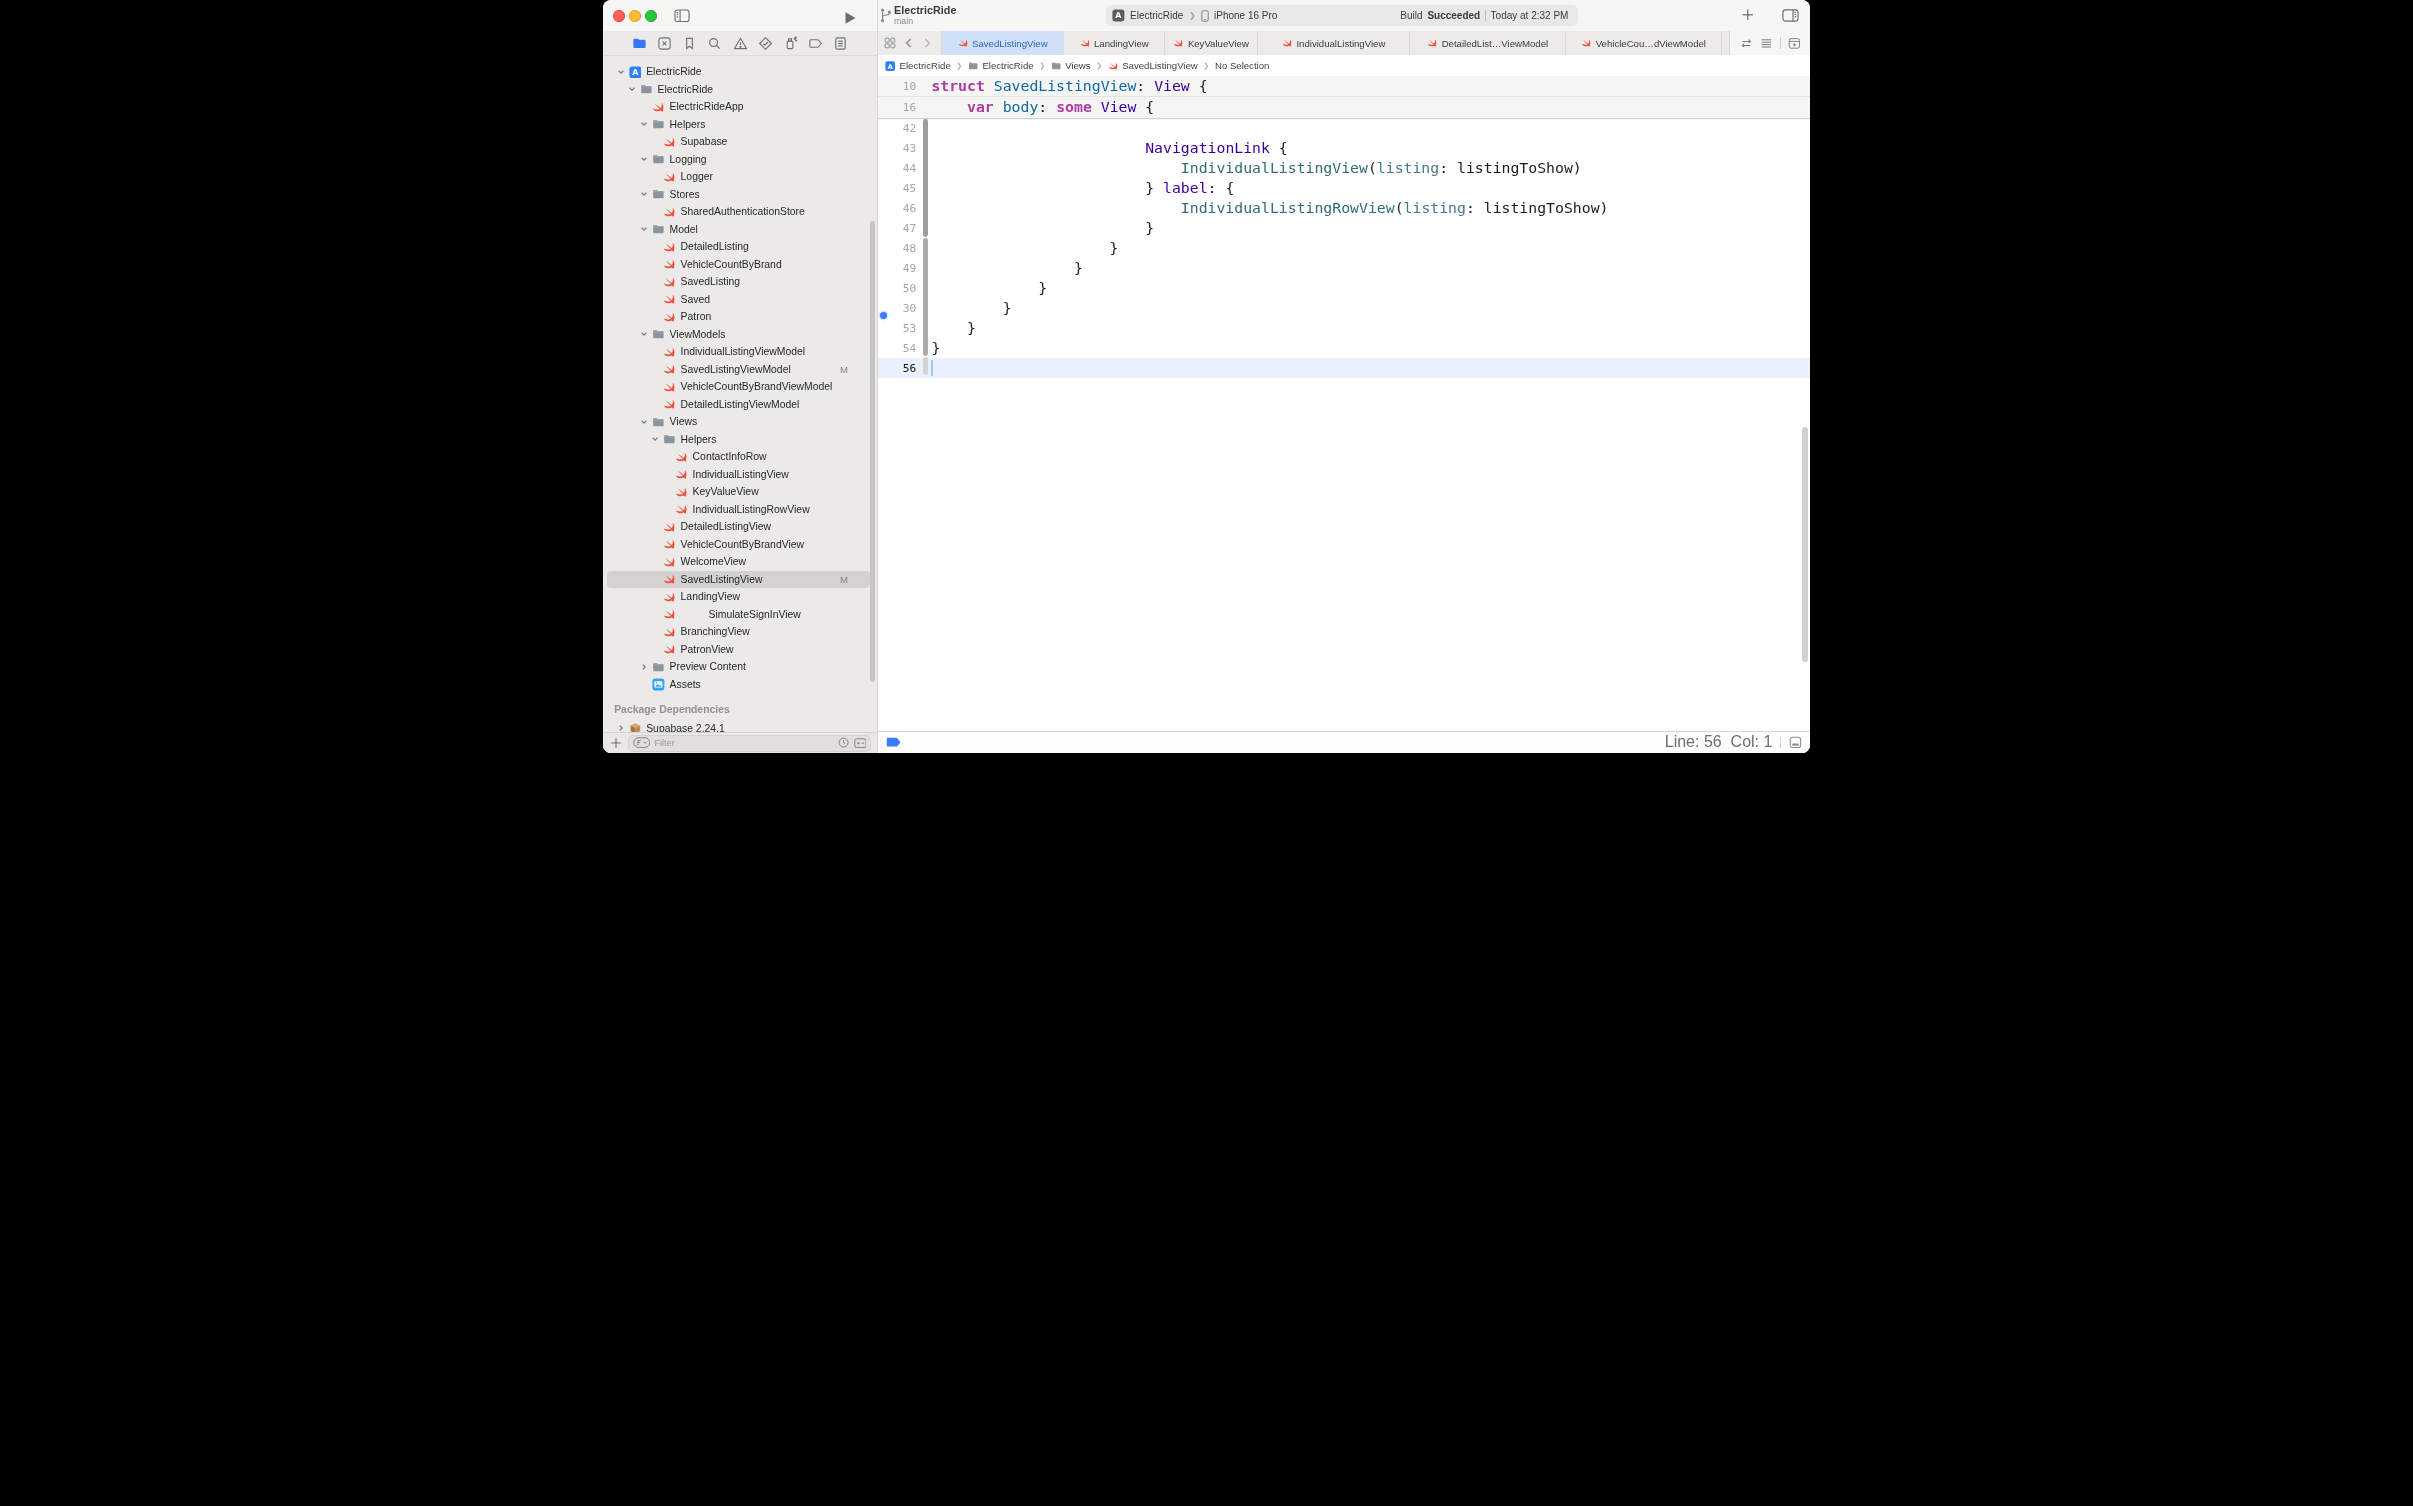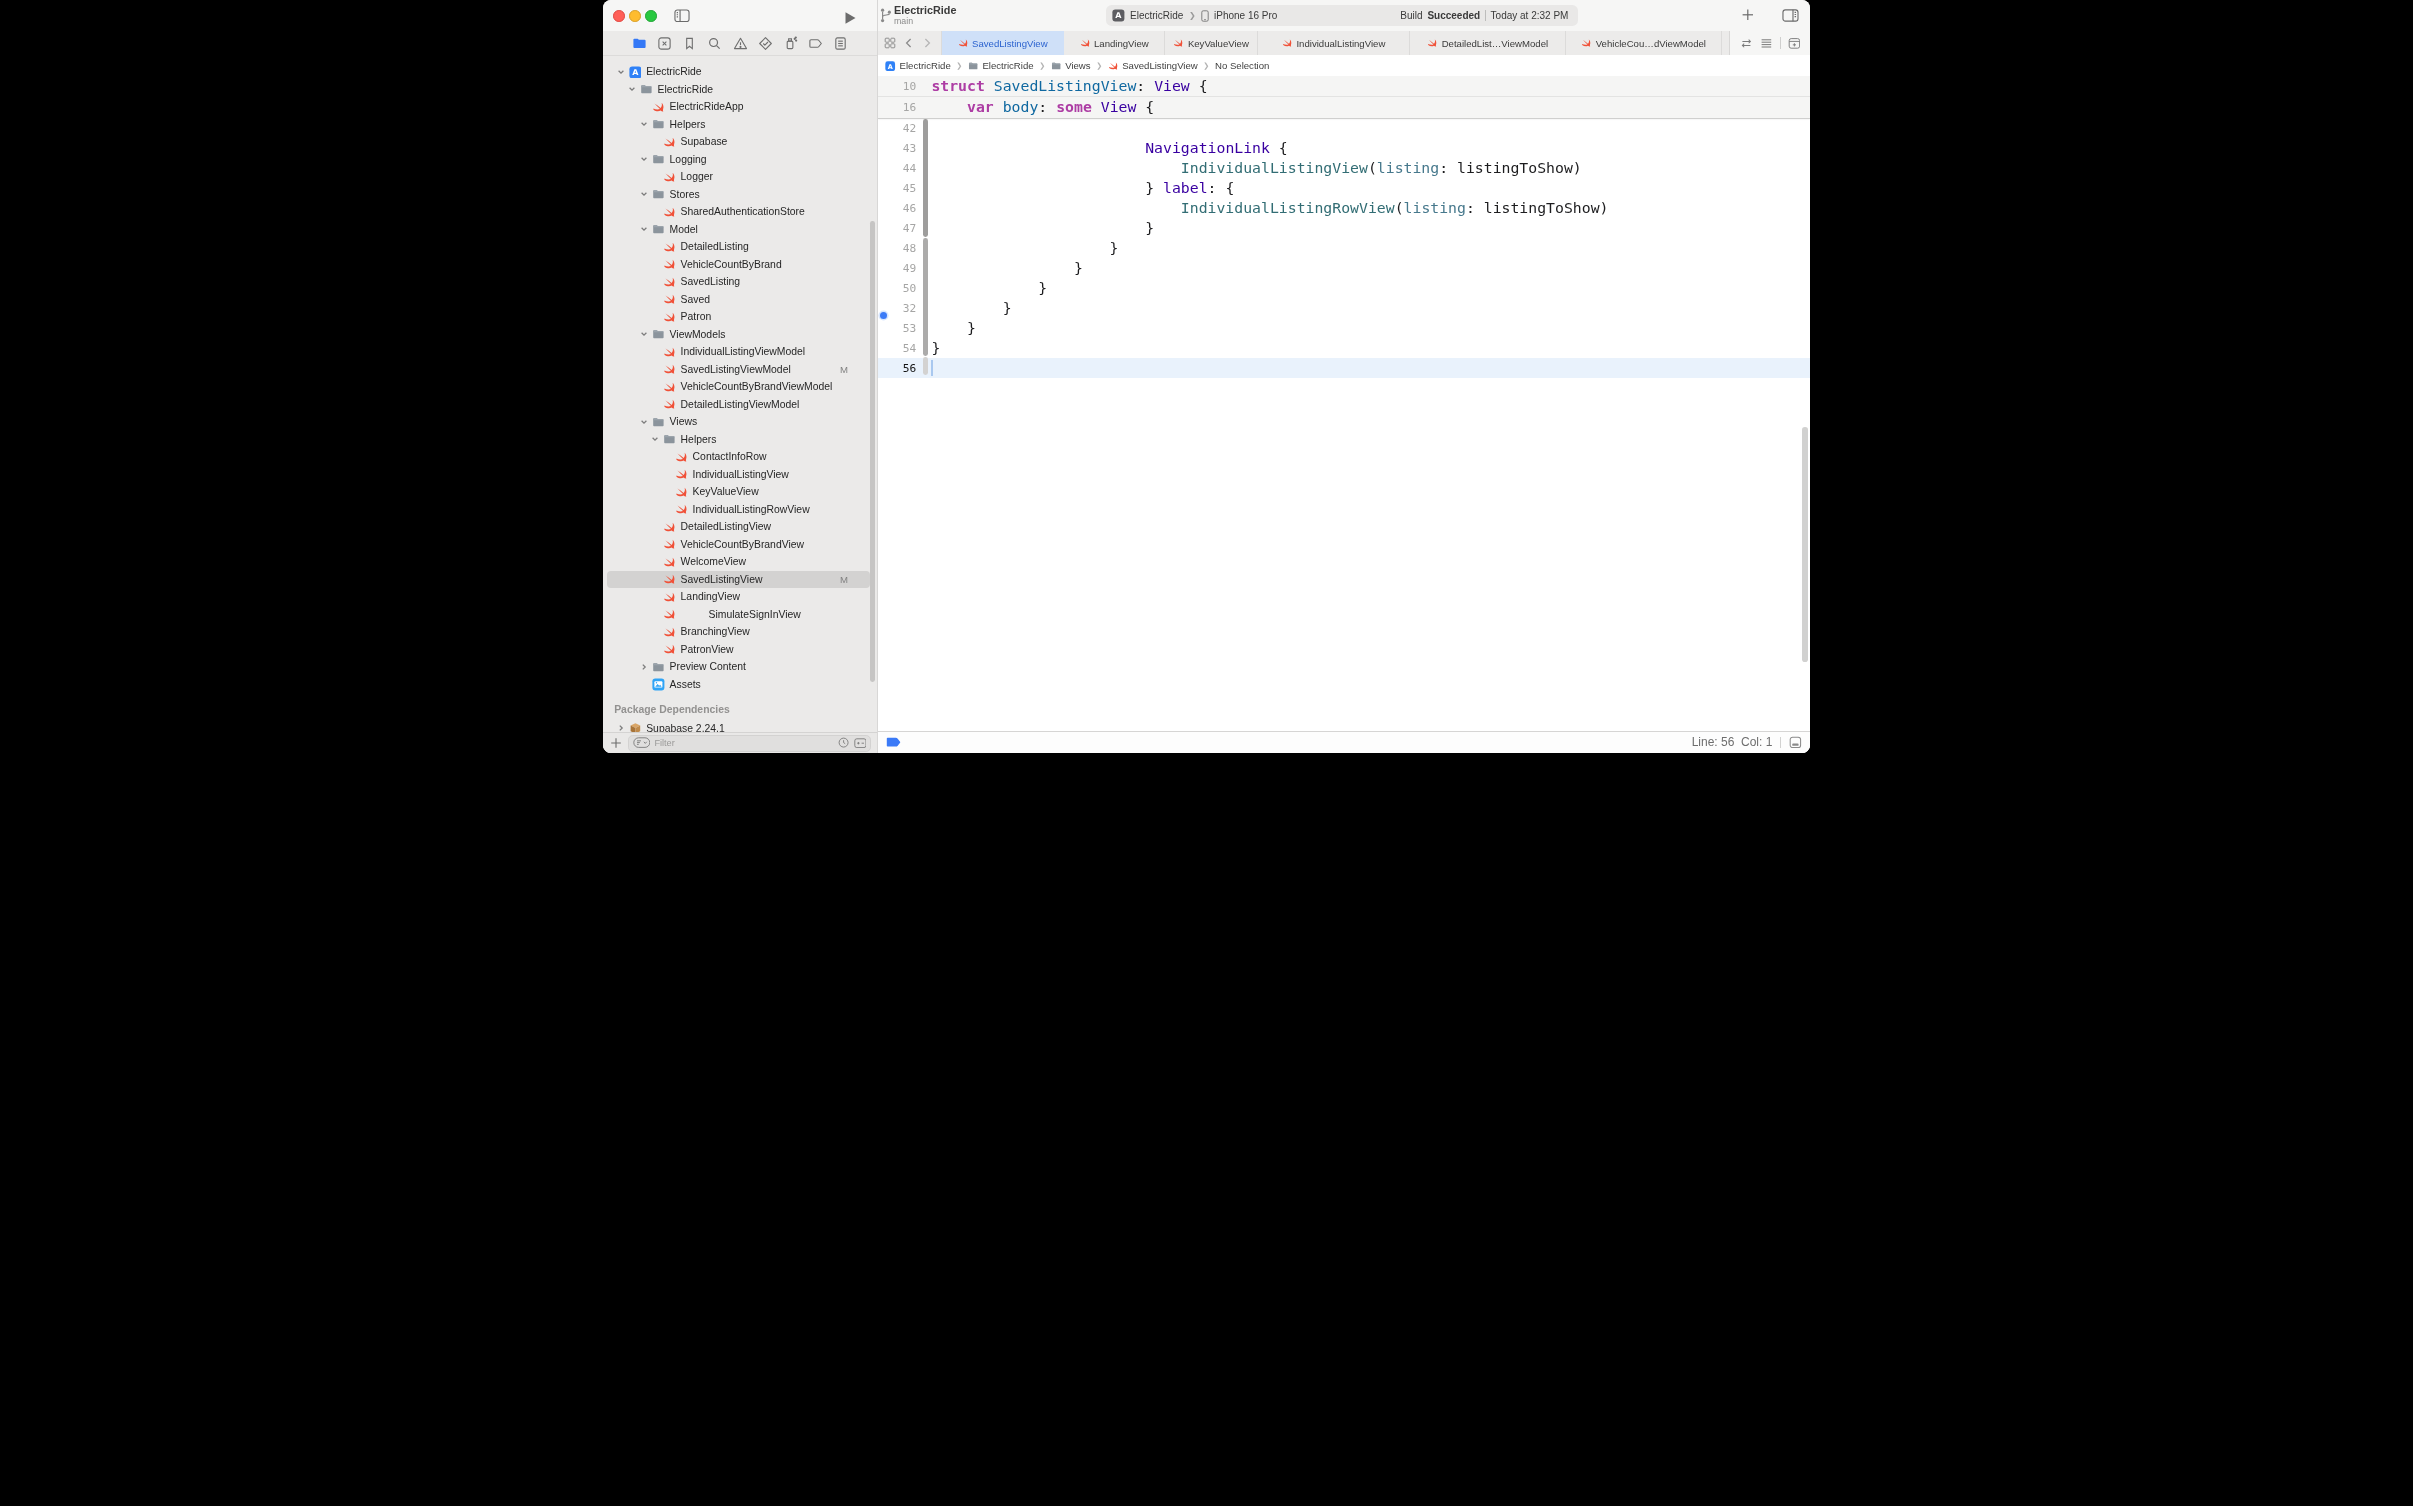--- a/index.html
+++ b/index.html
@@ -64,21 +64,21 @@
   .code-lines{position:absolute;top:87px;left:0;right:0;height:298px;}
   .crow{height:20px;display:flex;align-items:center;position:relative;}
   .crow.cursorline{background:#e9f2fc;}
   .crow.cursorline .gut-num{color:#141414;}
   .ribbon{position:absolute;width:4.8px;left:45px;border-radius:2.4px;z-index:2;}
   .caret{position:absolute;left:53px;top:1.6px;width:1.6px;height:16px;background:#a9c8ef;}
   .bp-dot{position:absolute;left:1.6px;top:281px;width:7.2px;height:7.2px;border-radius:50%;background:#3b7bf7;box-shadow:0 0 0 1.6px rgba(90,150,250,.25);z-index:6;}
   .ed-scrollbar{position:absolute;right:2.4px;top:396px;width:5.6px;height:235px;background:#c6c5c4;border-radius:2.8px;opacity:.8;}
   .ed-bottom{position:absolute;left:0;right:0;bottom:0;height:22.3px;background:#fdfdfd;border-top:0.8px solid #d6d5d4;display:flex;align-items:center;padding:0 8px;box-sizing:border-box;}
   .bp-toggle{width:16px;height:10.4px;flex:none;}
-  .status-right{margin-left:auto;display:flex;align-items:center;gap:8px;font-size:12px;color:#6e6e6e;}
+  .status-right{margin-left:auto;display:flex;align-items:center;gap:8px;font-size:16px;color:#6e6e6e;}
   .st-div{width:0.8px;height:11.2px;background:#d2d2d1;}
   .st-icon{width:12.8px;height:12.8px;color:#8a8a8a;}
   
   .tk-p{color:#1d1d1f;} .tk-kw{color:#ad3da4;font-weight:700;} .tk-decl{color:#0f68a0;}
   .tk-type{color:#3900a1;} .tk-proj{color:#326d74;} .tk-arg{color:#46788c;} .tk-str{color:#c41a16;}
   svg{display:block;}
 </style>
 </head>
 <body>
 
@@ -923,21 +923,21 @@
           <span class="gut-num">49</span>
           <span class="gut-rib"></span>
           <span class="codeln code-font"><span class="tk-p">                }</span></span>
         </div>
         <div class="crow">
           <span class="gut-num">50</span>
           <span class="gut-rib"></span>
           <span class="codeln code-font"><span class="tk-p">            }</span></span>
         </div>
         <div class="crow">
-          <span class="gut-num">32</span>
+          <span class="gut-num">30</span>
           <span class="gut-rib"></span>
           <span class="codeln code-font"><span class="tk-p">        }</span></span>
         </div>
         <div class="crow">
           <span class="gut-num">53</span>
           <span class="gut-rib"></span>
           <span class="codeln code-font"><span class="tk-p">    }</span></span>
         </div>
         <div class="crow">
           <span class="gut-num">54</span>

